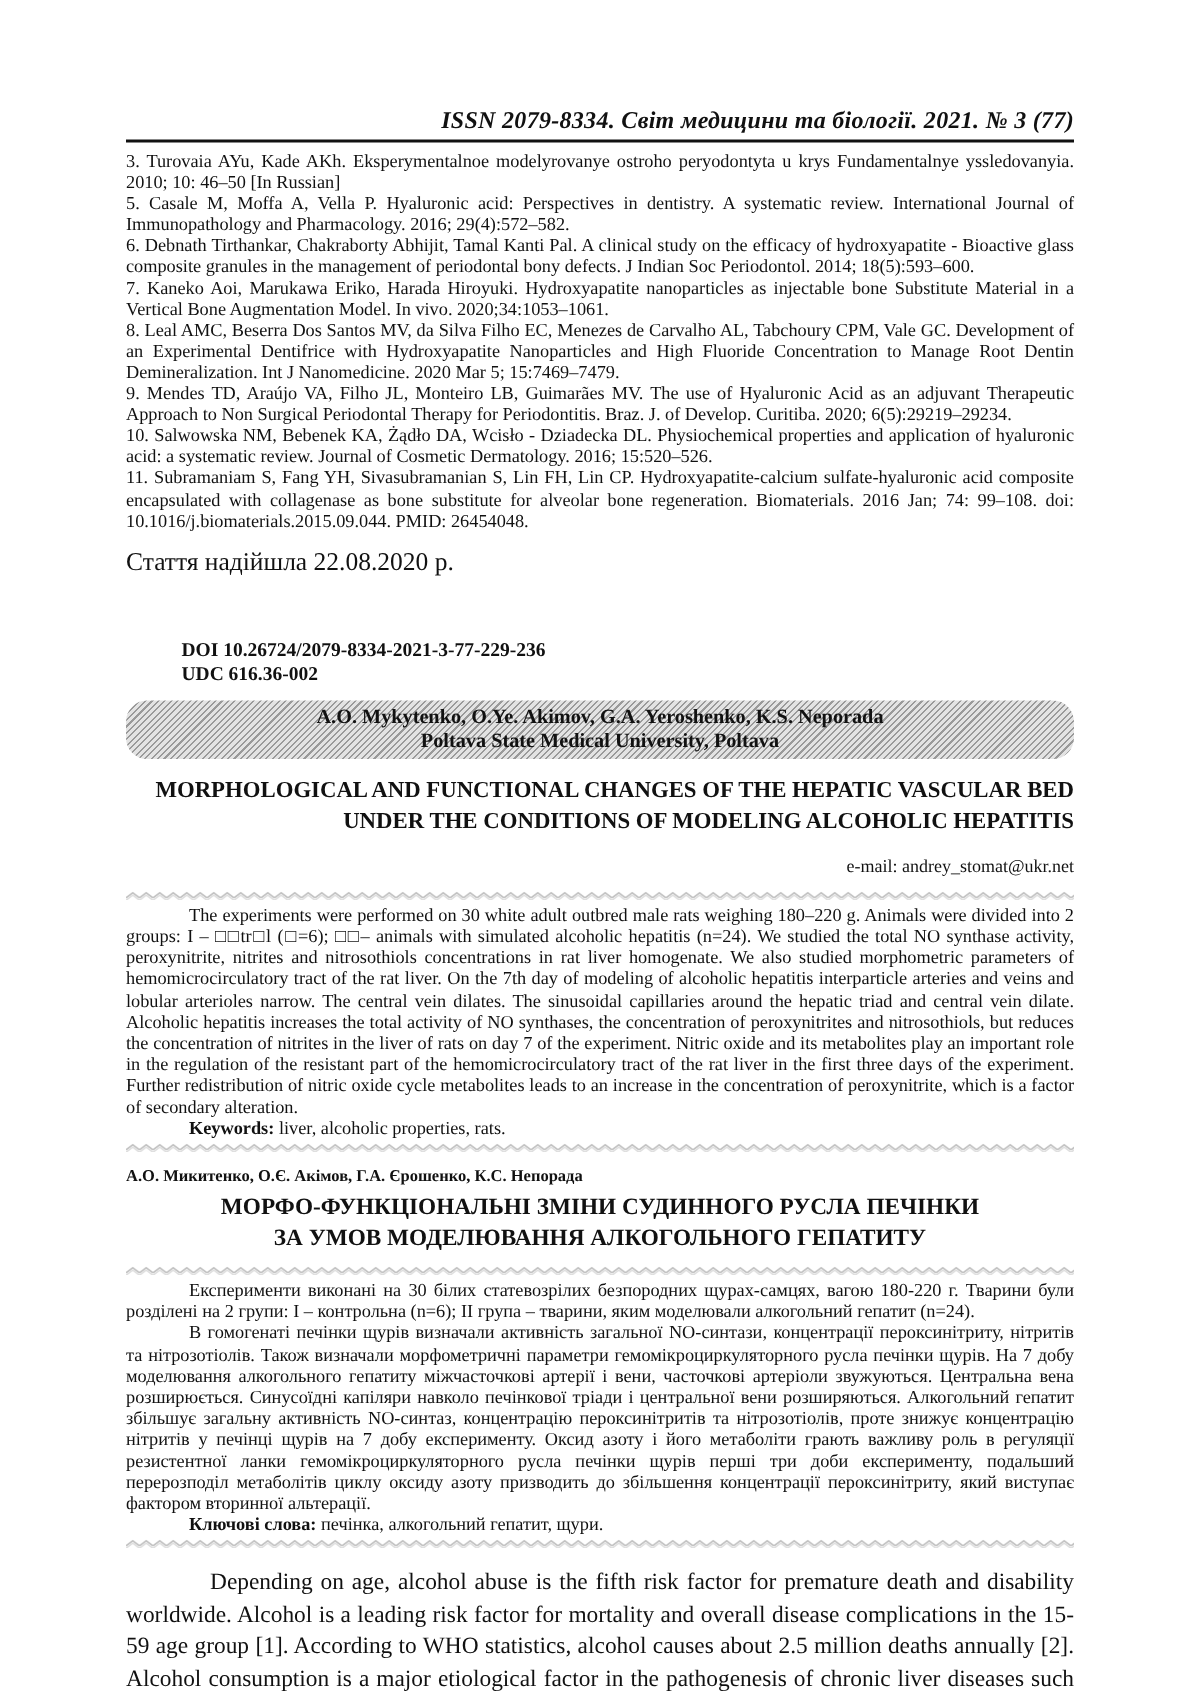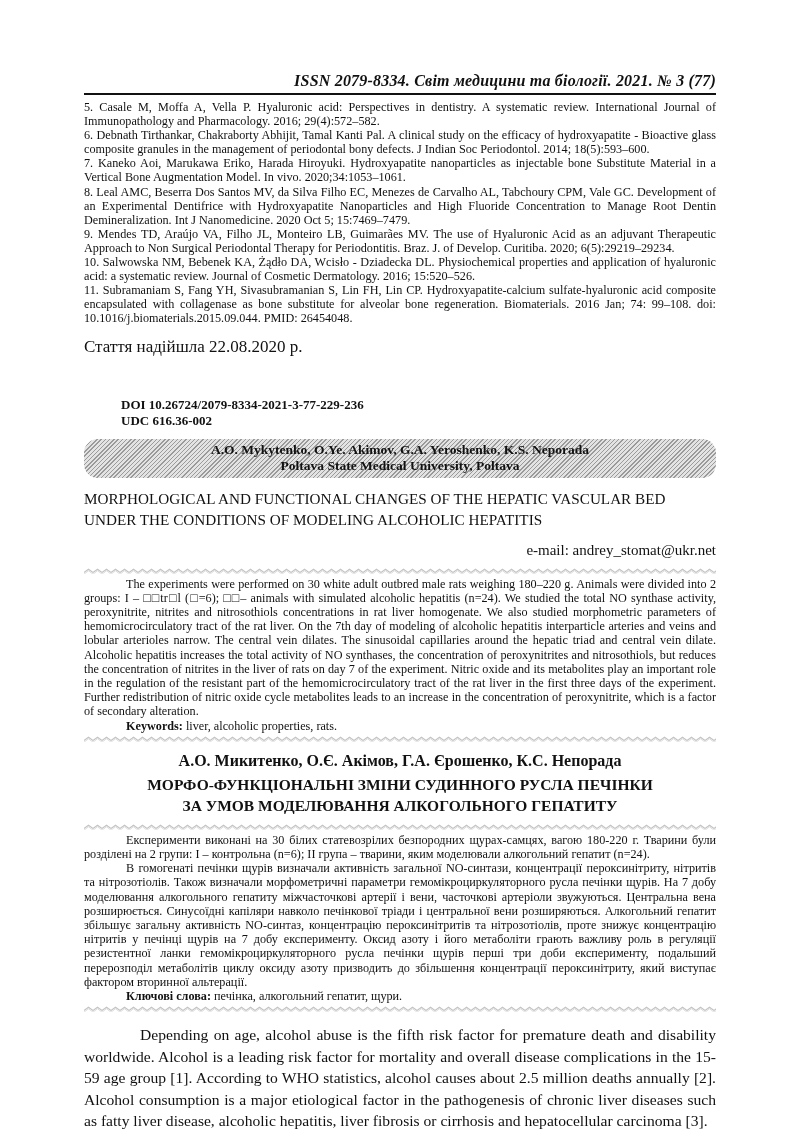--- a/index.html
+++ b/index.html
@@ -44,39 +44,39 @@
     padding: 3px 0 4px 0;
     text-align: center;
     font-weight: bold;
     font-size: 13.5px;
     line-height: 16px;
     background: repeating-linear-gradient(135deg, #9a9a9a 0px, #9a9a9a 1px, #e3e3e3 1px, #e3e3e3 3px);
     border-radius: 14px;
   }
   .title-en {
     margin-top: 10px;
-    text-align: left;
-    font-weight: normal;
+    text-align: right;
+    font-weight: bold;
     font-size: 15.2px;
     line-height: 21px;
     white-space: pre-line;
   }
-  .email { text-align: right; font-size: 15px; margin-top: 12px; margin-bottom: 9px; }
+  .email { text-align: right; font-size: 12px; margin-top: 12px; margin-bottom: 9px; }
   
   .zigzag-sep { display: block; width: 100%; height: 6px; margin: 3px 0; }
   
   .abstract { font-size: 12.2px; line-height: 14.2px; text-align: justify; }
   .abstract p { text-indent: 42px; text-align: justify; }
   .kw-label { font-weight: bold; }
   
   .authors-uk {
     margin-top: 10px;
-    text-align: center;
+    text-align: left;
     font-weight: bold;
-    font-size: 16px;
+    font-size: 11px;
   }
   .title-uk {
     margin-top: 4px;
     margin-bottom: 8px;
     text-align: center;
     font-weight: bold;
     font-size: 15.5px;
     line-height: 21px;
     white-space: pre-line;
   }
@@ -100,24 +100,25 @@
     </pattern>
   </defs>
 </svg>
 
 <div class="page">
 
   <div class="journal-header">ISSN 2079-8334. Світ медицини та біології. 2021. № 3 (77)</div>
   <div class="header-rule"></div>
 
   <div class="references">
+    <div class="reference-item">3. Turovaia AYu, Kade AKh. Eksperymentalnoe modelyrovanye ostroho peryodontyta u krys Fundamentalnye yssledovanyia. 2010; 10: 46–50 [In Russian]</div>
     <div class="reference-item">5. Casale M, Moffa A, Vella P. Hyaluronic acid: Perspectives in dentistry. A systematic review. International Journal of Immunopathology and Pharmacology. 2016; 29(4):572–582.</div>
     <div class="reference-item">6. Debnath Tirthankar, Chakraborty Abhijit, Tamal Kanti Pal. A clinical study on the efficacy of hydroxyapatite - Bioactive glass composite granules in the management of periodontal bony defects. J Indian Soc Periodontol. 2014; 18(5):593–600.</div>
     <div class="reference-item">7. Kaneko Aoi, Marukawa Eriko, Harada Hiroyuki. Hydroxyapatite nanoparticles as injectable bone Substitute Material in a Vertical Bone Augmentation Model. In vivo. 2020;34:1053–1061.</div>
-    <div class="reference-item">8. Leal AMC, Beserra Dos Santos MV, da Silva Filho EC, Menezes de Carvalho AL, Tabchoury CPM, Vale GC. Development of an Experimental Dentifrice with Hydroxyapatite Nanoparticles and High Fluoride Concentration to Manage Root Dentin Demineralization. Int J Nanomedicine. 2020 Oct 5; 15:7469–7479.</div>
+    <div class="reference-item">8. Leal AMC, Beserra Dos Santos MV, da Silva Filho EC, Menezes de Carvalho AL, Tabchoury CPM, Vale GC. Development of an Experimental Dentifrice with Hydroxyapatite Nanoparticles and High Fluoride Concentration to Manage Root Dentin Demineralization. Int J Nanomedicine. 2020 Mar 5; 15:7469–7479.</div>
     <div class="reference-item">9. Mendes TD, Araújo VA, Filho JL, Monteiro LB, Guimarães MV. The use of Hyaluronic Acid as an adjuvant Therapeutic Approach to Non Surgical Periodontal Therapy for Periodontitis. Braz. J. of Develop. Curitiba. 2020; 6(5):29219–29234.</div>
     <div class="reference-item">10. Salwowska NM, Bebenek KA, Żądło DA, Wcisło - Dziadecka DL. Physiochemical properties and application of hyaluronic acid: a systematic review. Journal of Cosmetic Dermatology. 2016; 15:520–526.</div>
     <div class="reference-item">11. Subramaniam S, Fang YH, Sivasubramanian S, Lin FH, Lin CP. Hydroxyapatite-calcium sulfate-hyaluronic acid composite encapsulated with collagenase as bone substitute for alveolar bone regeneration. Biomaterials. 2016 Jan; 74: 99–108. doi: 10.1016/j.biomaterials.2015.09.044. PMID: 26454048.</div>
   </div>
 
   <div class="received">Стаття надійшла 22.08.2020 р.</div>
 
   <div class="doi-block">
     <div>DOI 10.26724/2079-8334-2021-3-77-229-236</div>
     <div>UDC 616.36-002</div>

